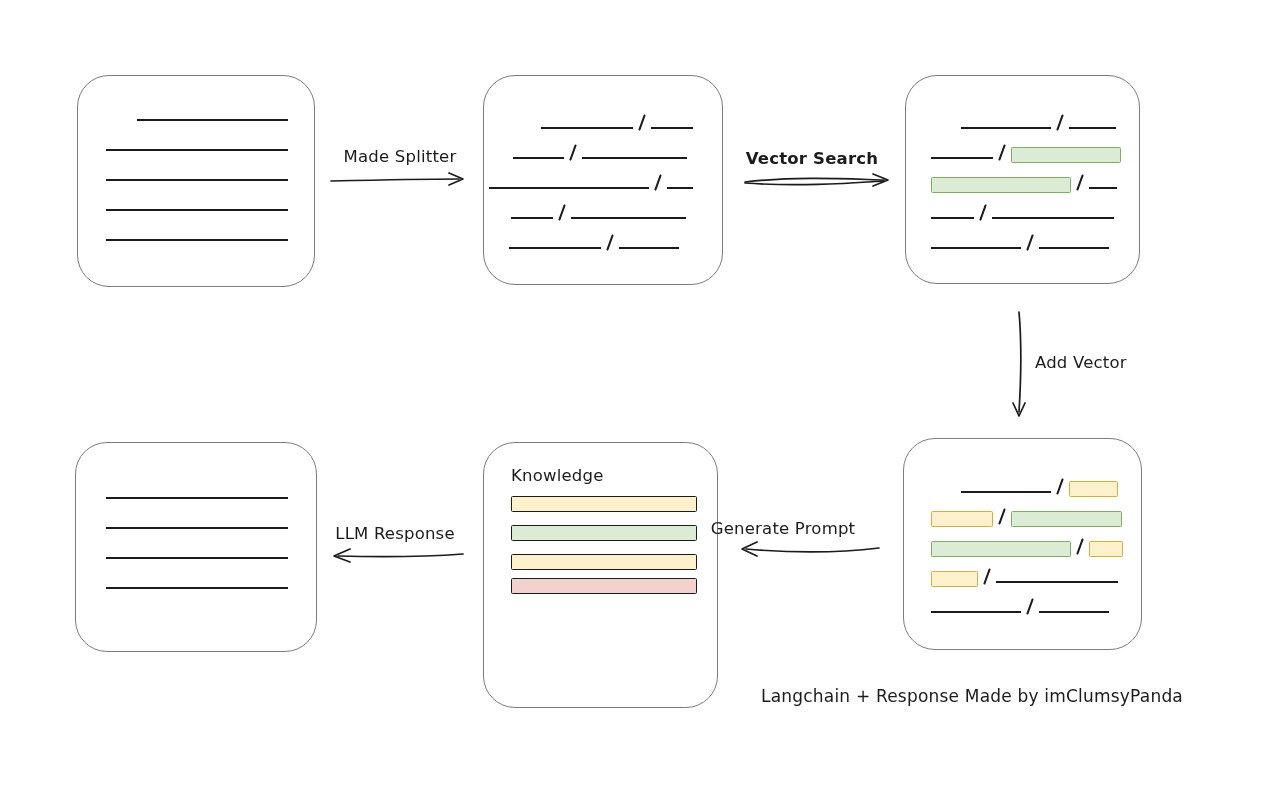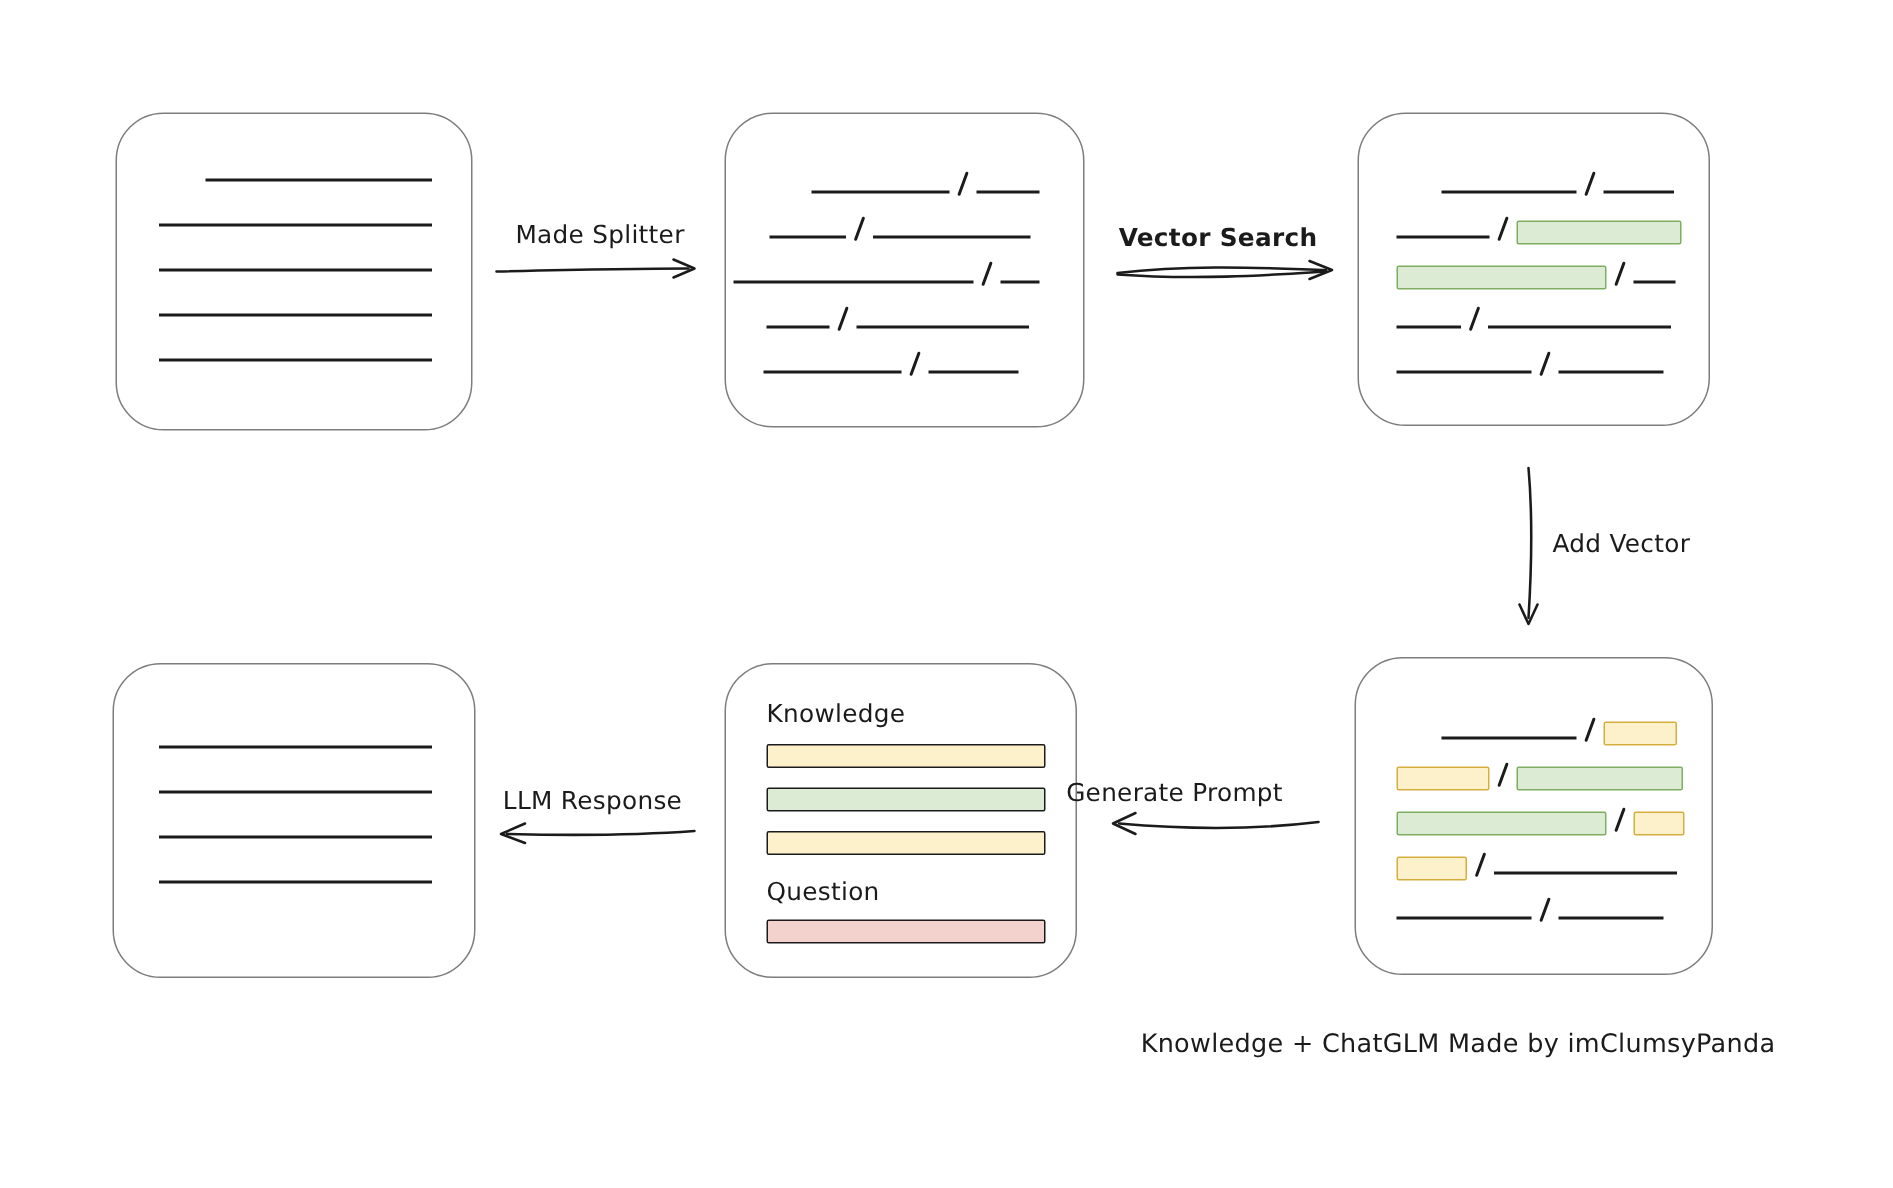--- a/index.html
+++ b/index.html
@@ -145,29 +145,28 @@
           <div class="seg-line" style="width: 122px;"></div>
         </div>
         <div class="chunk-row" style="padding-left: 27px;">
           <div class="seg-line" style="width: 90px;"></div>
           <div class="slash"></div>
           <div class="seg-line" style="width: 70px;"></div>
         </div>
       </div>
   </div>
 
-  <div class="box" style="left:483px;top:442px;width:235px;height:210px;">
+  <div class="box" style="left:483px;top:442px;width:235px;height:266px;">
     <div class="prompt-inner">
       <div class="box-label">Knowledge</div>
       <div class="prompt-bars">
           <div class="prompt-bar chip-yellow"></div>
           <div class="prompt-bar chip-green"></div>
           <div class="prompt-bar chip-yellow"></div>
         </div>
-      <div class="box-label question-label">Question</div>
       <div class="prompt-bars question-bars">
           <div class="prompt-bar chip-red"></div>
         </div>
     </div>
   </div>
 
   <div class="box" style="left:75px;top:442px;width:242px;height:210px;">
     <div class="answer-inner">
       <div class="doc-lines answer-lines">
           <div class="doc-line" style="margin-left: 0px; width: 182px;"></div>
@@ -201,15 +200,15 @@
       <path d="M350,549 L334,556 L350,562"></path>
     </g>
   </svg>
 
   <div class="float-label centered" style="left:335px;top:147px;width:130px;">Made Splitter</div>
   <div class="float-label centered" style="left:742px;top:149px;width:140px;font-weight:bold;">Vector Search</div>
   <div class="float-label" style="left:1035px;top:353px;">Add Vector</div>
   <div class="float-label centered" style="left:703px;top:519px;width:160px;">Generate Prompt</div>
   <div class="float-label centered" style="left:327px;top:524px;width:136px;">LLM Response</div>
 
-  <div class="caption" style="left:752px;top:685px;width:440px;">Knowledge + ChatGLM Made by imClumsyPanda</div>
+  <div class="caption" style="left:752px;top:685px;width:440px;">Langchain + Response Made by imClumsyPanda</div>
 
 </div>
 
 </body></html>

